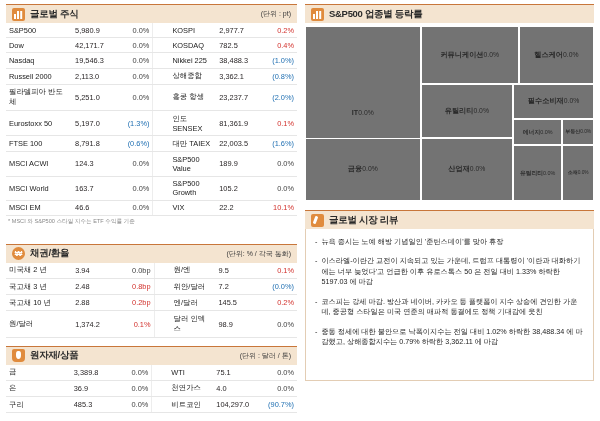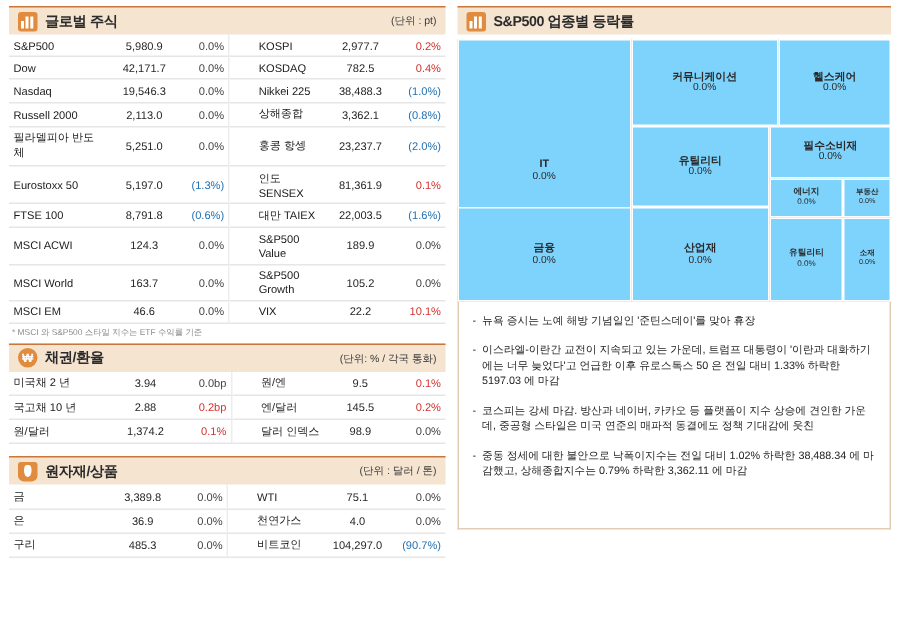--- a/index.html
+++ b/index.html
@@ -35,35 +35,35 @@
   .ico-coin::after{content:"₩";position:absolute;inset:0;color:#fff;font-size:8px;text-align:center;line-height:13px;font-weight:bold;}
   .ico-oil { background:#e08b3d; border-radius:2px 2px 4px 4px; }
   .ico-oil::after{content:"";position:absolute;left:4px;top:2px;width:5px;height:8px;background:#fff;border-radius:40% 40% 50% 50%;}
   .ico-pen { background:#e08b3d; border-radius:2px; }
   .ico-pen::after{content:"";position:absolute;left:3px;top:2.5px;width:3px;height:8px;background:#fff;transform:rotate(20deg);border-radius:1px;}
 
   
   table { width: 100%; border-collapse: collapse; }
   td { padding: 2.6px 3px; font-size: 7.4px; border-bottom: 0.7px solid #e6e6e6; }
   .nm { font-weight: normal; color: #1a1a1a; }
-  .num { text-align: center; font-variant-numeric: tabular-nums; }
+  .num { text-align: left; font-variant-numeric: tabular-nums; }
   .chg { text-align: right; width: 34px; font-variant-numeric: tabular-nums; }
   .up { color: #d2322d; }
   .dn { color: #1f6fb2; }
   .flat { color: #444; }
   .c1 { width: 74px; }
   .c2 { width: 52px; }
   .c4 { width: 66px; }
   .c5 { width: 52px; }
   .vsep { border-left: 0.7px solid #ededed; padding-left: 19px; }
   .foot { font-size: 5.6px; color: #8a8a8a; padding: 2px 2px 0; }
 
   
   .tm-wrap { position: relative; height: 175px; margin-top: 3px; background:#fff; }
-  .tile { position: absolute; border: 1.2px solid #ffffff; background: #7dd3fc; display:flex; flex-direction:column; align-items:center; justify-content:center; text-align:center; overflow:hidden; }
+  .tile { position: absolute; border: 1.2px solid #ffffff; background: #737373; display:flex; flex-direction:row; align-items:center; justify-content:center; text-align:center; overflow:hidden; }
   .tile .t-nm { font-size: 7.2px; font-weight: bold; color:#2a2a2a; line-height:1.15; }
   .tile .t-vl { font-size: 6.8px; color:#2a2a2a; line-height:1.2; }
   .tile.sm .t-nm { font-size: 5.8px; }
   .tile.sm .t-vl { font-size: 5.4px; }
   .tile.xs .t-nm { font-size: 5px; }
   .tile.xs .t-vl { font-size: 4.8px; }
 
   
   .rev-box { border: 1px solid #e3cdb4; border-top: none; padding: 8px 9px; height: 152px; }
   .rev-item { display: flex; gap: 4px; margin-bottom: 9px; font-size: 7.2px; line-height: 1.45; color:#232323; }
@@ -161,36 +161,44 @@
           <td class="num">46.6</td>
           <td class="chg flat">0.0%</td>
           <td class="nm vsep">VIX</td>
           <td class="num">22.2</td>
           <td class="chg up">10.1%</td>
         </tr>
       </tbody>
     </table>
     <div class="foot">* MSCI 와 S&amp;P500 스타일 지수는 ETF 수익률 기준</div>
 
-    <div class="sec-head" style="margin-top:3px;">
+    <div class="sec-head" style="margin-top:18px;">
       <span class="ico ico-coin"></span>
       <span class="ttl">채권/환율</span>
       <span class="unit">(단위: % / 각국 통화)</span>
     </div>
     <table>
       <tbody>
         <tr>
           <td class="nm c1">미국채 2 년</td>
           <td class="num c2">3.94</td>
           <td class="chg flat">0.0bp</td>
           <td class="nm c4 vsep">원/엔</td>
           <td class="num c5">9.5</td>
           <td class="chg up">0.1%</td>
         </tr>
         <tr>
+          <td class="nm">국고채 3 년</td>
+          <td class="num">2.48</td>
+          <td class="chg up">0.8bp</td>
+          <td class="nm vsep">위안/달러</td>
+          <td class="num">7.2</td>
+          <td class="chg dn">(0.0%)</td>
+        </tr>
+        <tr>
           <td class="nm">국고채 10 년</td>
           <td class="num">2.88</td>
           <td class="chg up">0.2bp</td>
           <td class="nm vsep">엔/달러</td>
           <td class="num">145.5</td>
           <td class="chg up">0.2%</td>
         </tr>
         <tr>
           <td class="nm">원/달러</td>
           <td class="num">1,374.2</td>
@@ -294,20 +302,24 @@
         <div class="t-nm">유틸리티</div>
         <div class="t-vl">0.0%</div>
       </div>
 
       <div class="tile xs" style="left:89%; top:68%; width:11%; height:32%;">
         <div class="t-nm">소재</div>
         <div class="t-vl">0.0%</div>
       </div>
     </div>
 
+    <div class="sec-head" style="margin-top:9px;">
+      <span class="ico ico-pen"></span>
+      <span class="ttl">글로벌 시장 리뷰</span>
+    </div>
     <div class="rev-box">
       <div class="rev-item">
         <span class="dash">-</span>
         <span class="txt">뉴욕 증시는 노예 해방 기념일인 '준틴스데이'를 맞아 휴장</span>
       </div>
       <div class="rev-item">
         <span class="dash">-</span>
         <span class="txt">이스라엘-이란간 교전이 지속되고 있는 가운데, 트럼프 대통령이 '이란과 대화하기에는 너무 늦었다'고 언급한 이후 유로스톡스 50 은 전일 대비 1.33% 하락한 5197.03 에 마감</span>
       </div>
       <div class="rev-item">

